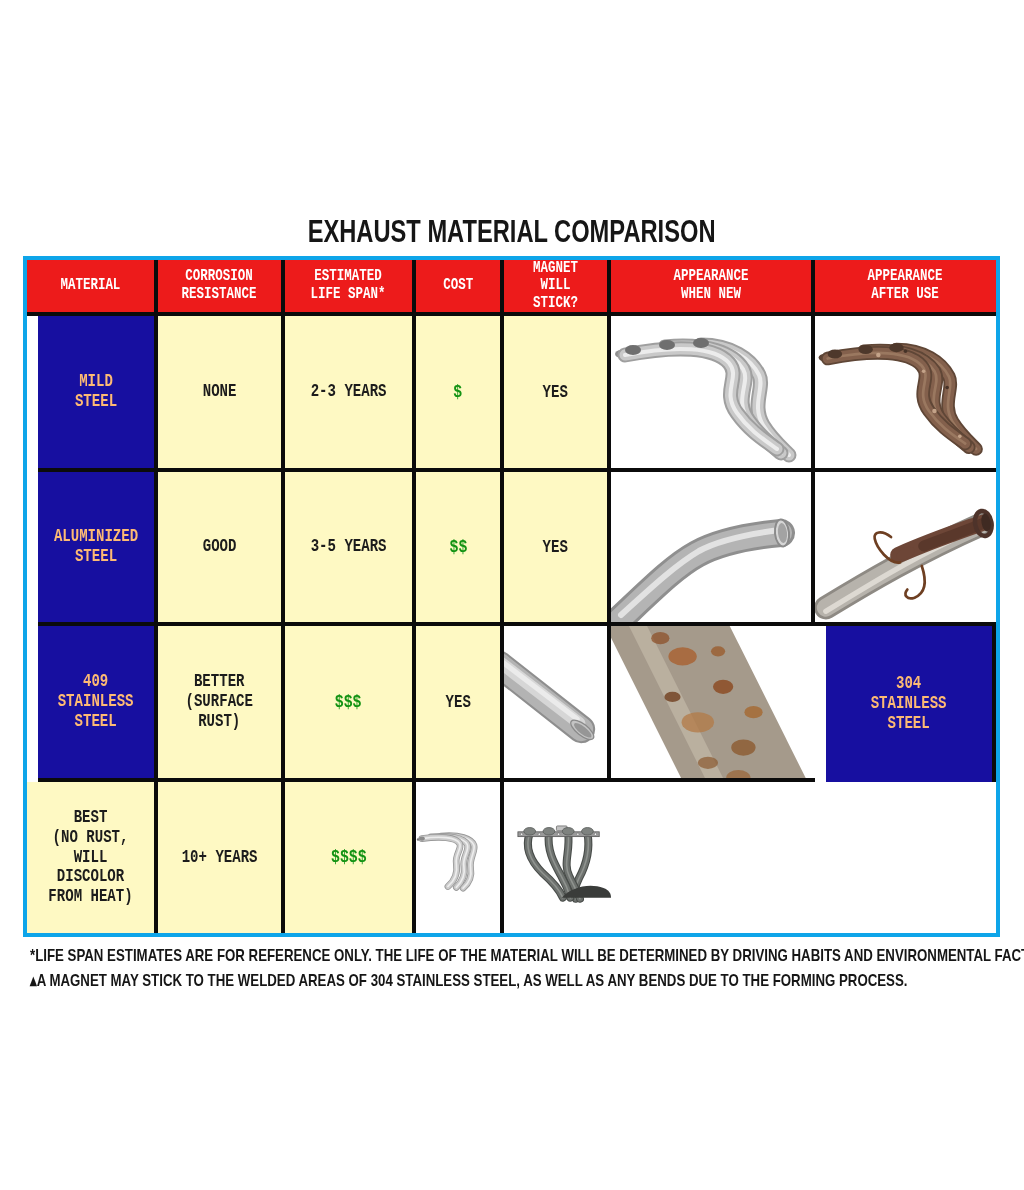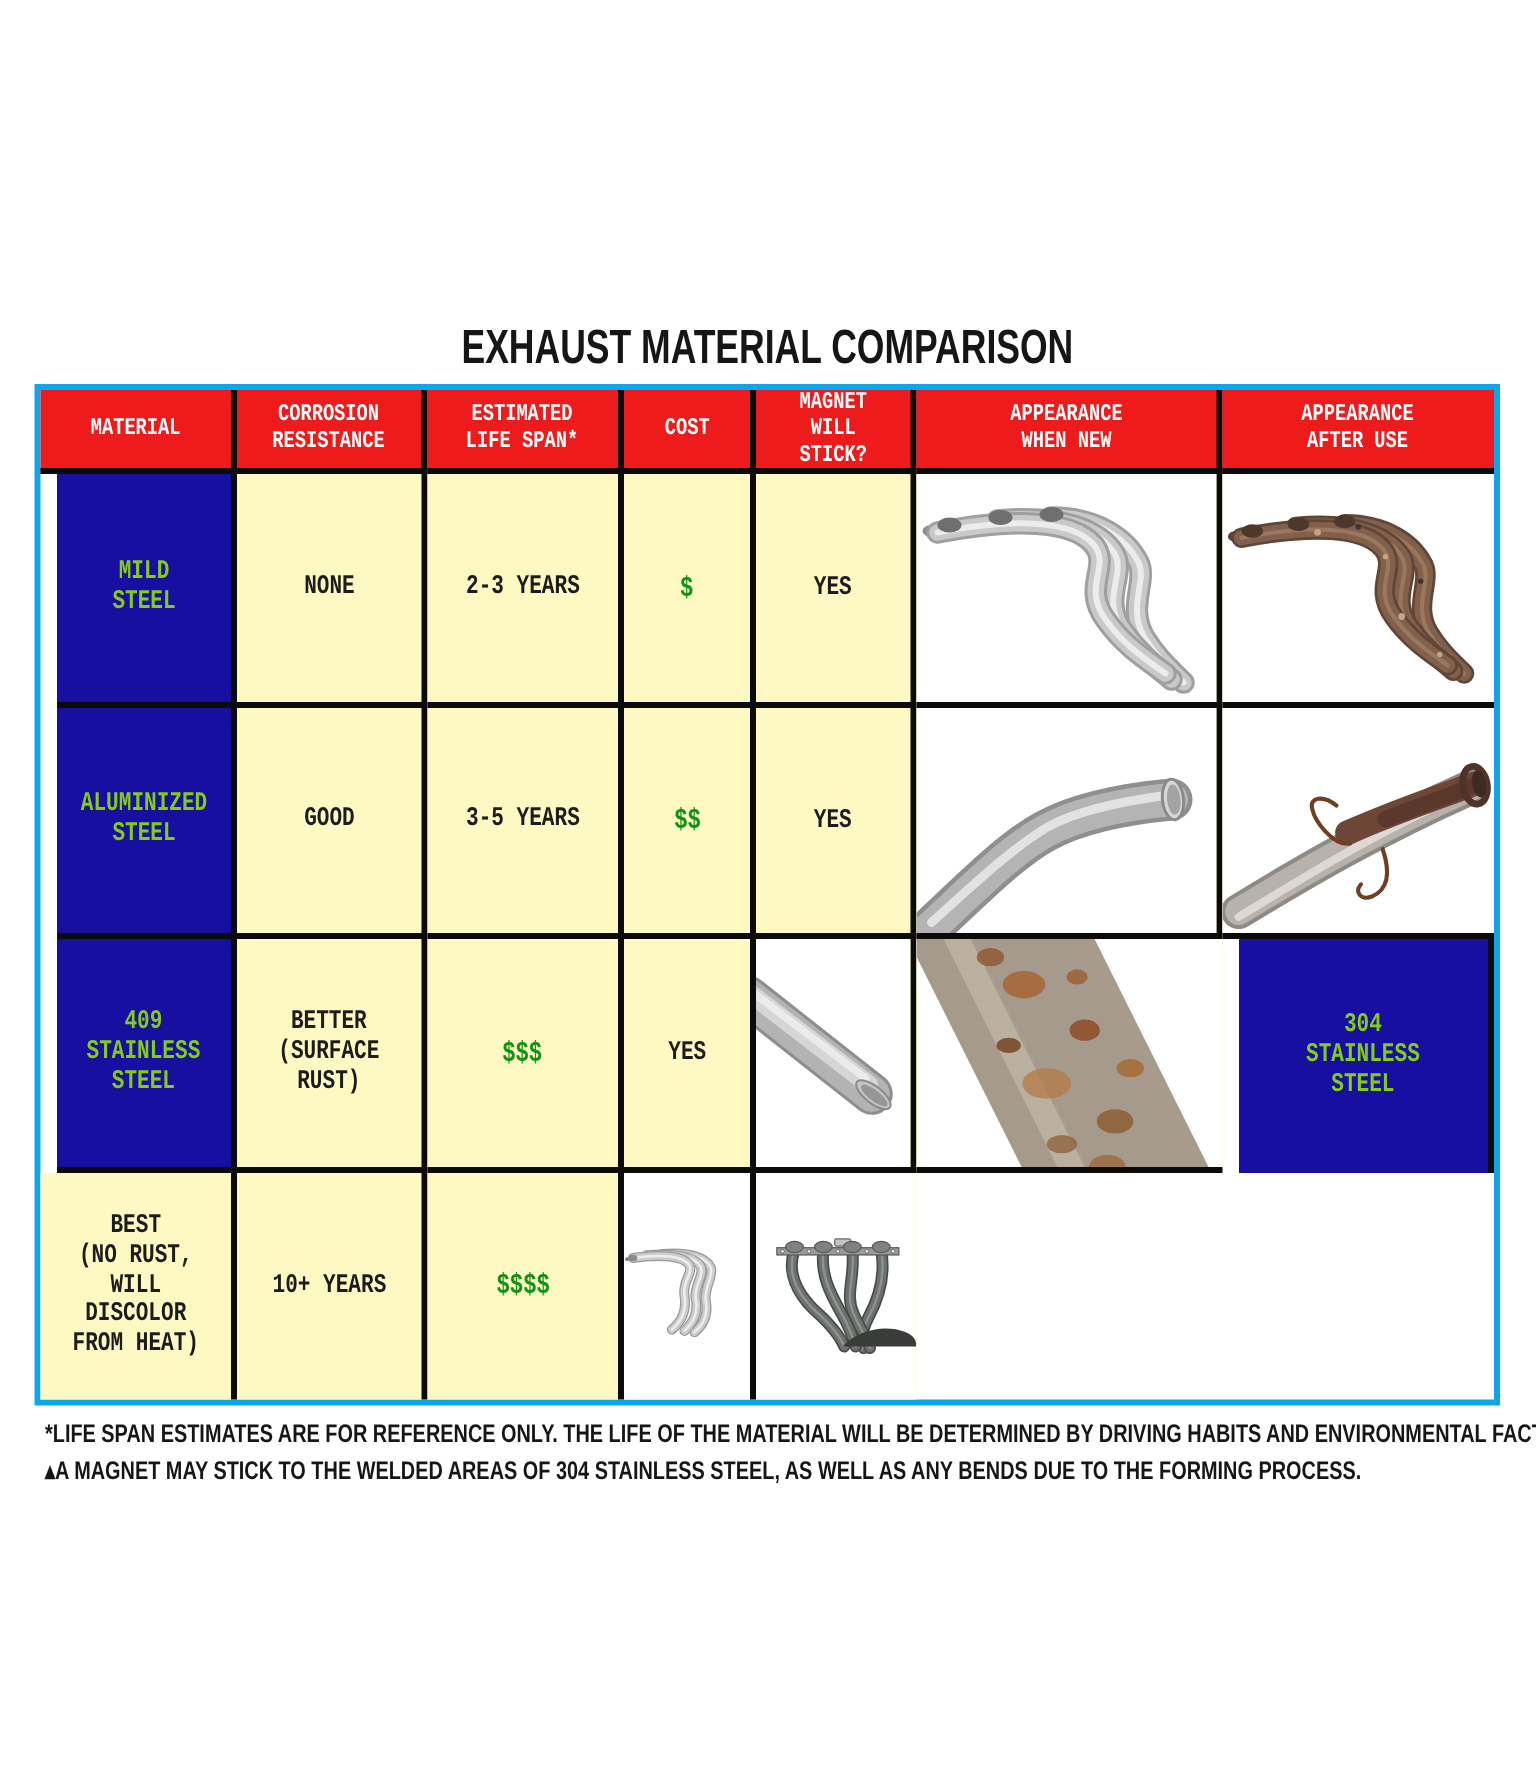--- a/index.html
+++ b/index.html
@@ -20,21 +20,21 @@
     border:4px solid #0ea5e9;background:#ffffff;font-family:Liberation Mono, monospace;
   }
   .tcell{
     border-right:4px solid #0b0b0b;border-bottom:4px solid #0b0b0b;
     display:flex;align-items:center;justify-content:center;
     overflow:hidden;background:#fef9c3;
   }
   .tcell.last-col{border-right:none;}
   .tcell.last-row{border-bottom:none;align-items:center;}
   .hcell{background:#ed1b1b;color:#ffffff;}
-  .mcell{background:#170fa0;color:#84cc16;margin-left:11px;}
+  .mcell{background:#170fa0;color:#fdba74;margin-left:11px;}
   .cond{
     display:block;width:max-content;max-width:none;
     transform:scaleX(0.78);transform-origin:50% 50%;
     text-align:center;white-space:pre-line;line-height:1.1;
   }
   .hcell .cond{font-size:16px;font-weight:bold;}
   .mcell .cond{font-size:18px;font-weight:bold;}
   .vcell .cond{font-size:18px;font-weight:bold;color:#1c1c1c;}
   .cost-cell .cond{font-size:19px;font-weight:bold;color:#139313;}
   .magnet-line sup{font-size:11px;vertical-align:super;}

